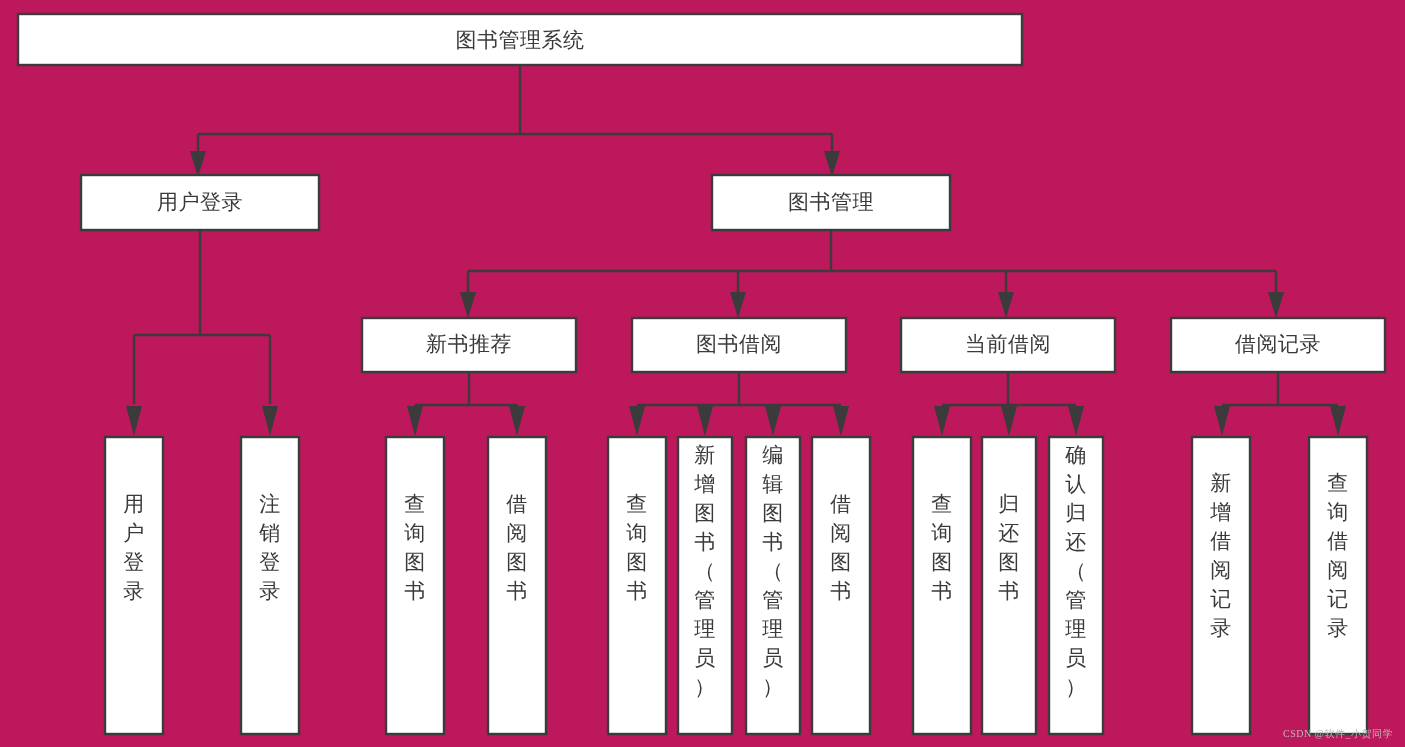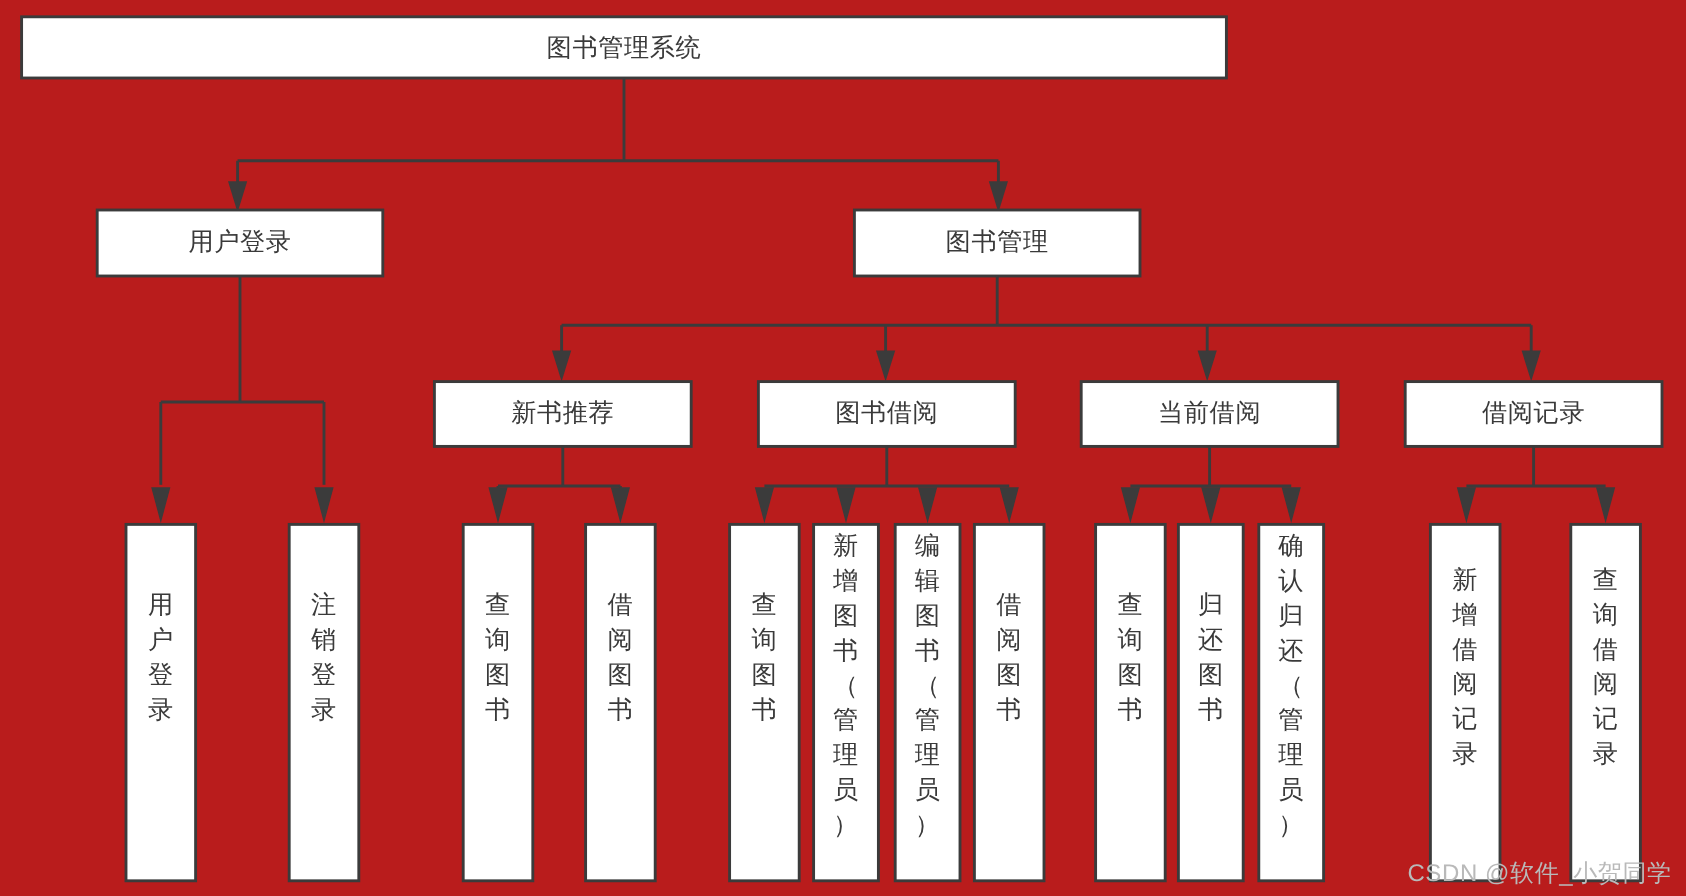--- a/index.html
+++ b/index.html
@@ -12,21 +12,21 @@
     width: 1405px;
     height: 747px;
     font-family: "DejaVu Sans", "Liberation Sans", sans-serif;
     overflow: hidden;
     position: relative;
   }
   #diagram-root {
     position: relative;
     width: 1405px;
     height: 747px;
-    background: #b91c1c;
+    background: #be185d;
   }
   svg.tree-canvas {
     position: absolute;
     top: 0;
     left: 0;
     width: 1405px;
     height: 747px;
     display: block;
   }
   .node-box {
@@ -56,22 +56,22 @@
     font-family: "DejaVu Sans", "Liberation Sans", sans-serif;
     fill: #3a3a3a;
     font-size: 21px;
     text-anchor: middle;
     letter-spacing: 0.5px;
   }
   .watermark-text {
     position: absolute;
     right: 12px;
     bottom: 6px;
-    font-family: Liberation Sans, sans-serif;
-    font-size: 20px;
+    font-family: Liberation Serif, serif;
+    font-size: 10px;
     color: #b9b9b9;
     white-space: nowrap;
     pointer-events: none;
     letter-spacing: 0.5px;
   }
 </style>
 </head>
 <body>
 
 <div id="diagram-root">

